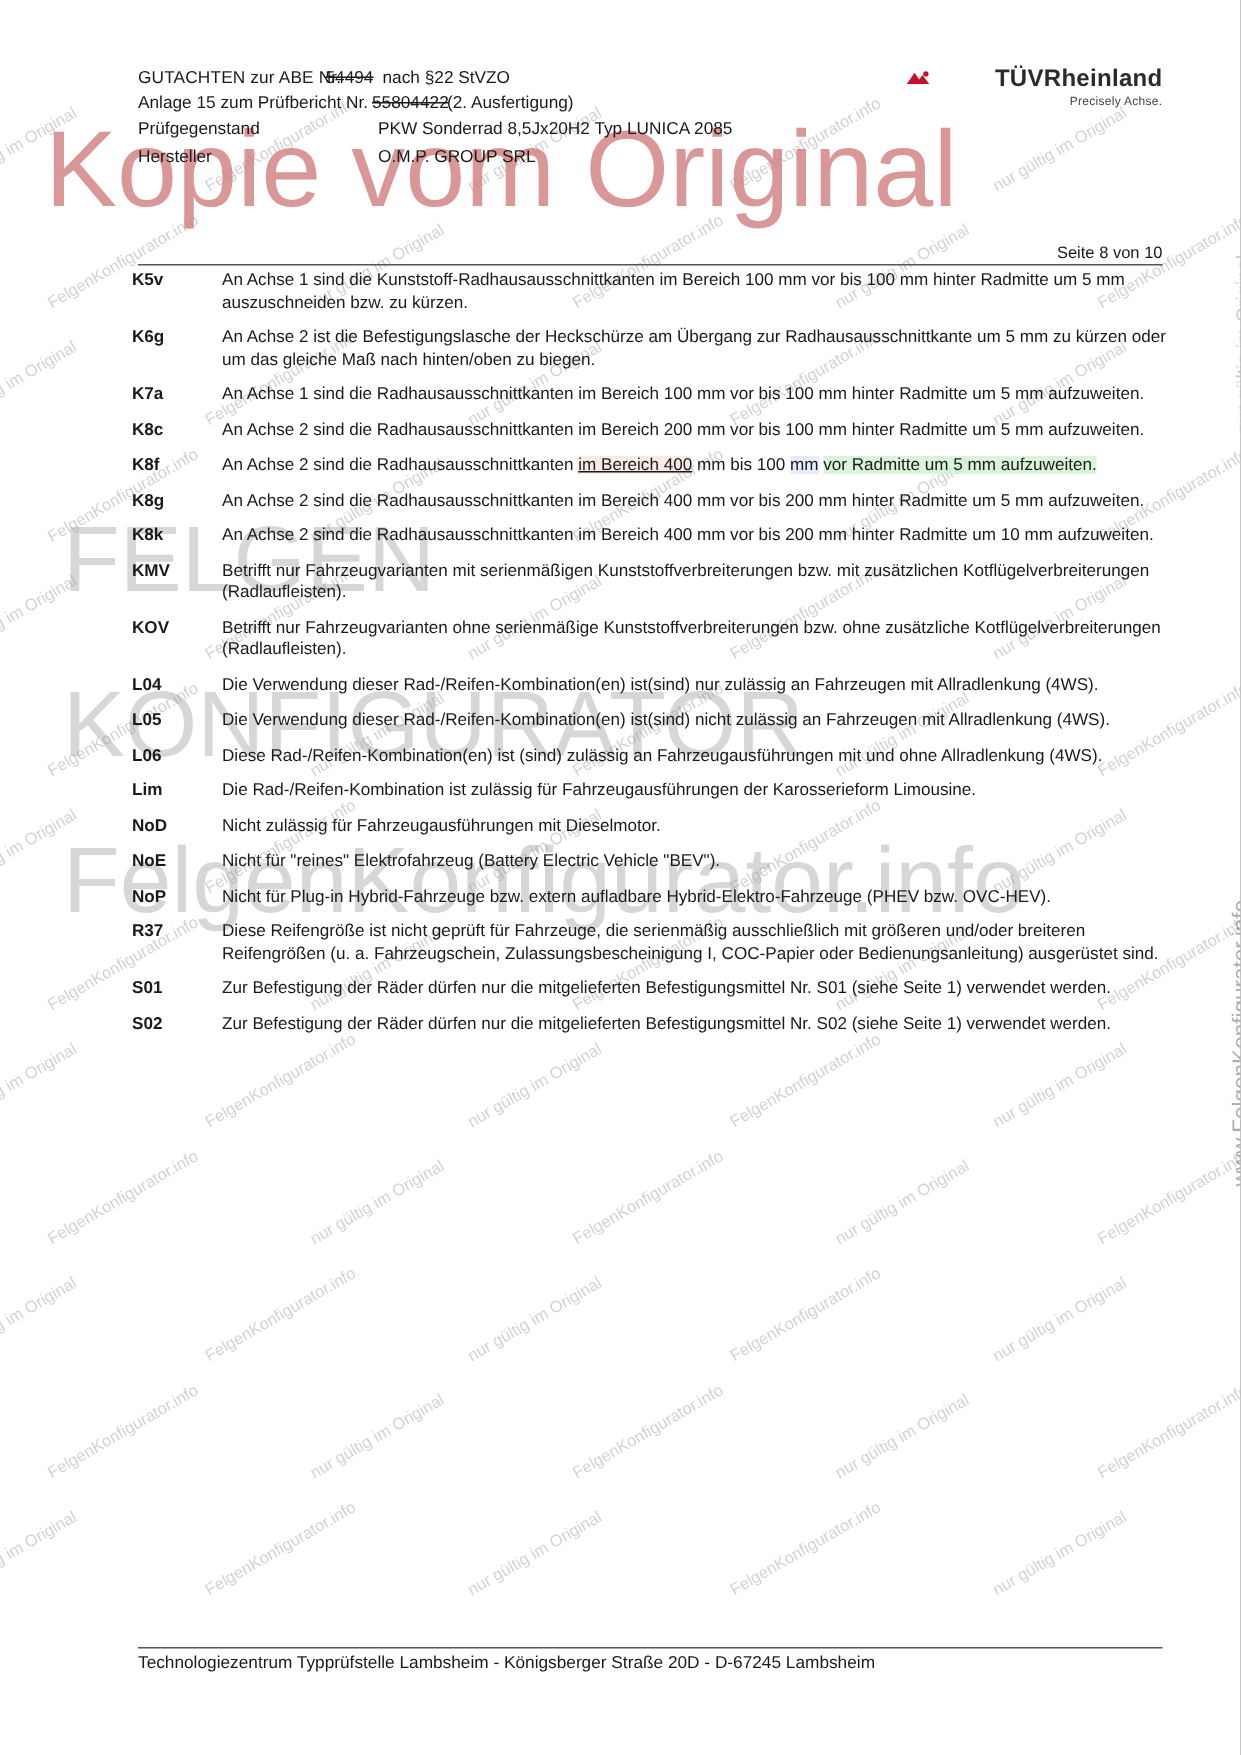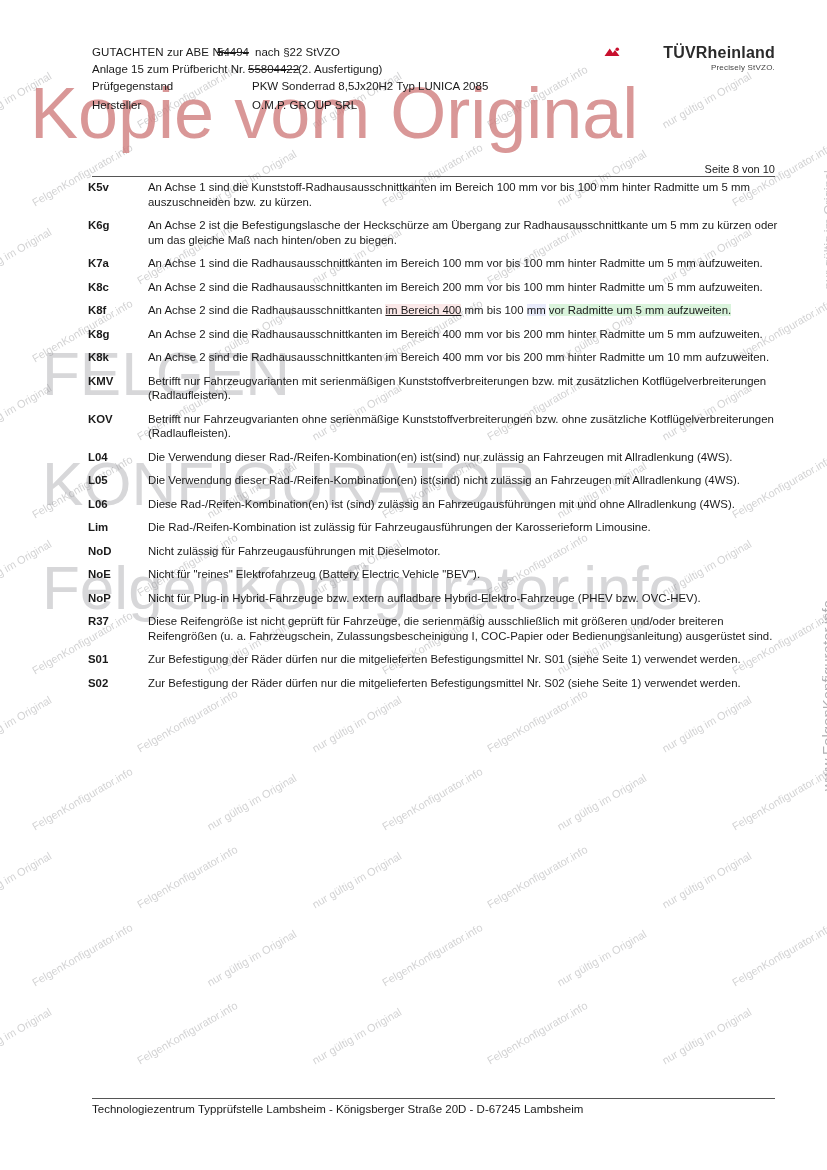--- a/index.html
+++ b/index.html
@@ -276,21 +276,21 @@
       <span class="val">O.M.P. GROUP SRL</span>
     </div>
   </div>
 
   <div class="tuv">
     <svg class="tuv-mark" viewBox="0 0 24 18">
       <path d="M2 13 L9 3 L13 9 L16 5 L22 13 Z" fill="#c8102e"></path>
       <circle cx="19" cy="4" r="2.4" fill="#c8102e"></circle>
     </svg>
     <div class="tuv-name">TÜVRheinland</div>
-    <div class="tuv-sub">Precisely StVZO.</div>
+    <div class="tuv-sub">Precisely Achse.</div>
   </div>
 
   <div class="pageinfo">
     <span>Seite</span>
     <span>8</span>
     <span>von</span>
     <span>10</span>
   </div>
   <div class="hr-top"></div>
 

